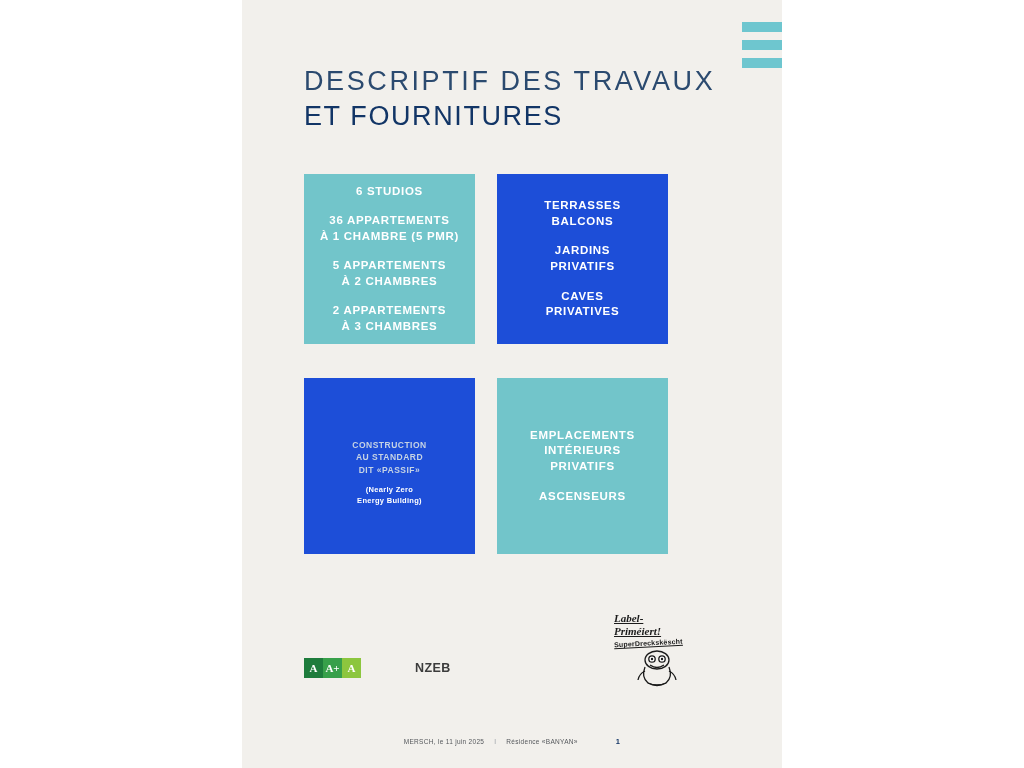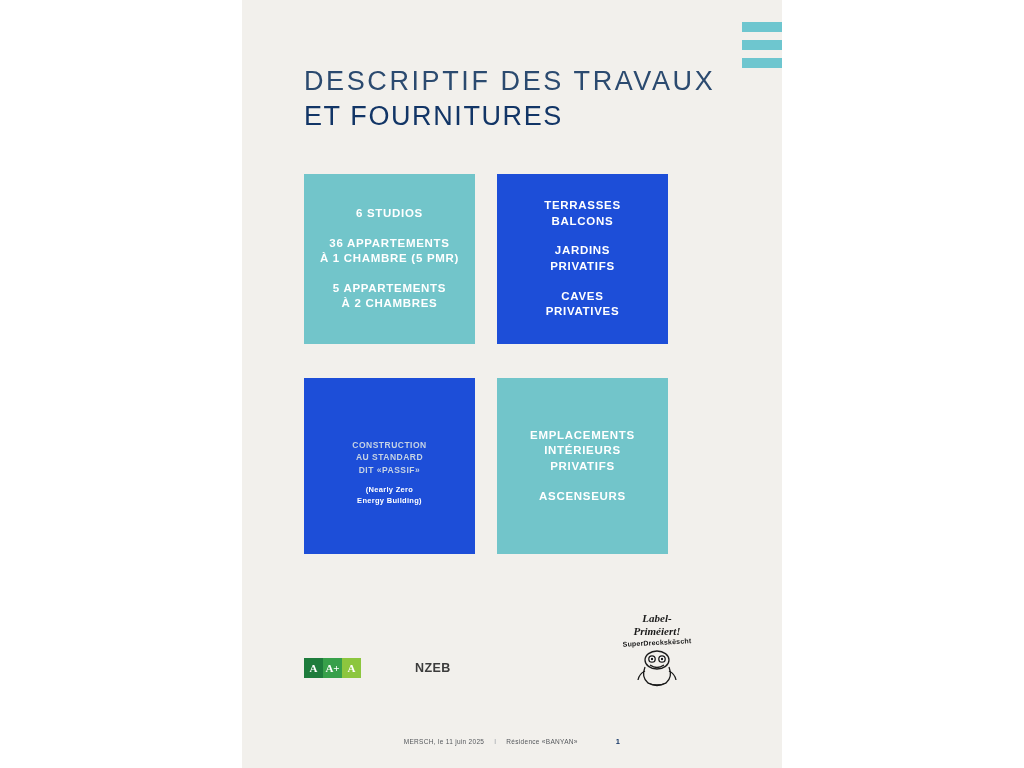--- a/index.html
+++ b/index.html
@@ -145,22 +145,23 @@
     color: #3c3c3c;
     letter-spacing: 0.4px;
     padding-left: 44px;
   }
   
   .stamp {
     position: absolute;
     left: 372px;
     top: 612px;
     width: 86px;
-    text-align: center;
+    text-align: left;
     color: #1b1b1b;
+    text-decoration: underline;
   }
   .stamp-t1 {
     font-family: "Liberation Serif", serif;
     font-style: italic;
     font-weight: bold;
     font-size: 11px;
     line-height: 1.15;
   }
   .stamp-t2 {
     font-family: "Liberation Serif", serif;
@@ -226,20 +227,24 @@
           <div class="grp">
             <div class="box-line">6 STUDIOS</div>
           </div>
           <div class="grp">
             <div class="box-line">36 APPARTEMENTS</div>
             <div class="box-line">À 1 CHAMBRE (5 PMR)</div>
           </div>
           <div class="grp">
             <div class="box-line">5 APPARTEMENTS</div>
             <div class="box-line">À 2 CHAMBRES</div>
+          </div>
+          <div class="grp">
+            <div class="box-line">2 APPARTEMENTS</div>
+            <div class="box-line">À 3 CHAMBRES</div>
           </div>
         </div>
 
         <div class="box navy h1">
           <div class="grp">
             <div class="box-line">TERRASSES</div>
             <div class="box-line">BALCONS</div>
           </div>
           <div class="grp">
             <div class="box-line">JARDINS</div>

